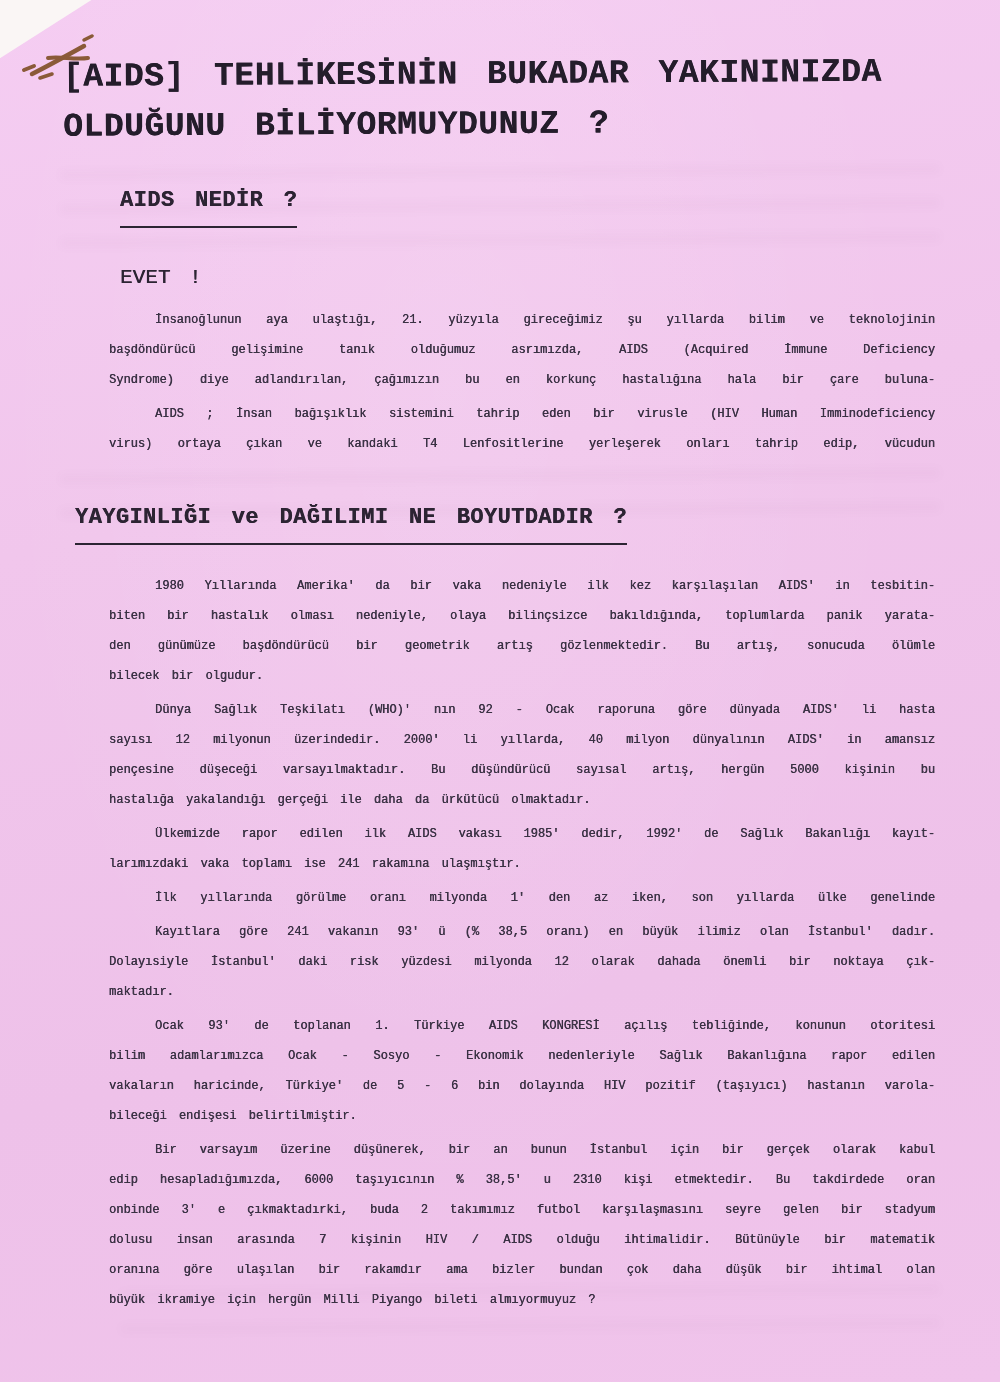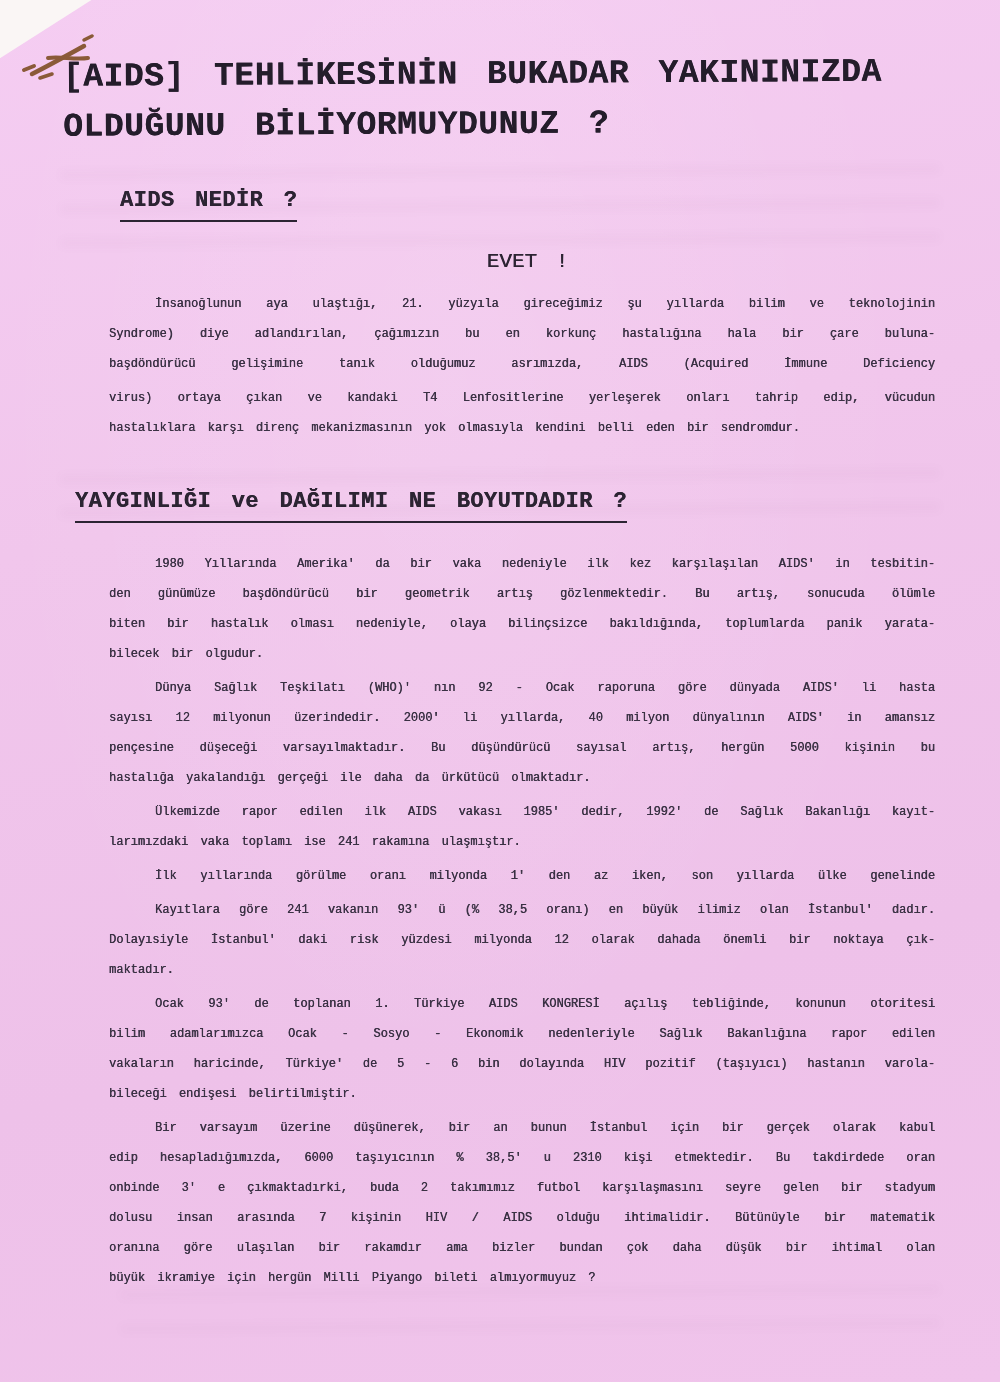--- a/index.html
+++ b/index.html
@@ -42,23 +42,23 @@
     text-shadow: 0.35px 0 0 currentColor; 
   }
   .title {
     margin: 0 0 0 -12px;
     font-size: 33px; font-weight: bold; line-height: 50px;
     letter-spacing: 0.5px; word-spacing: 9px;
     color: #241d2b;
     transform: rotate(-0.35deg);
   }
   .heading { margin: 0; font-size: 22px; font-weight: bold; color: #2c2433; letter-spacing: 0.4px; word-spacing: 7px; }
-  .heading .underline { display: inline-block; border-bottom: 2px solid currentColor; padding-bottom: 7px; }
+  .heading .underline { display: inline-block; border-bottom: 2px solid currentColor; padding-bottom: 13px; }
   .section-1 .heading { margin-left: 45px; margin-top: 38px; }
-  .subheading { margin: 28px 0 0 45px; font-size: 21px; color: #2c2433; word-spacing: 6px; text-align: center; }
+  .subheading { margin: 38px 0 0 45px; font-size: 21px; color: #2c2433; word-spacing: 6px; }
   .section-1 .paragraphs { margin-top: 16px; }
   .section-2 { margin-top: 46px; }
   .section-2 .paragraphs { margin-top: 26px; }
 
   .paragraph { margin: 0; }
   .paragraph + .paragraph { margin-top: 4px; }
   .para-line {
     font-size: 12px; line-height: 30px; word-spacing: 5px;
     text-align: justify; text-align-last: justify;
     white-space: normal;
@@ -93,39 +93,39 @@
     </h1>
 
     <section class="section-1">
       <h2 class="heading">
         <span class="underline">AIDS NEDİR ?</span>
       </h2>
       <div class="subheading">EVET !</div>
       <div class="paragraphs">
           <div class="paragraph">
             <div class="para-line first">İnsanoğlunun aya ulaştığı, 21. yüzyıla gireceğimiz şu yıllarda bilim ve teknolojinin</div>
+            <div class="para-line">başdöndürücü gelişimine tanık olduğumuz asrımızda, AIDS (Acquired İmmune Deficiency</div>
             <div class="para-line">Syndrome) diye adlandırılan, çağımızın bu en korkunç hastalığına hala bir çare buluna-</div>
-            <div class="para-line">başdöndürücü gelişimine tanık olduğumuz asrımızda, AIDS (Acquired İmmune Deficiency</div>
           </div>
           <div class="paragraph">
+            <div class="para-line first">AIDS ; İnsan bağışıklık sistemini tahrip eden bir virusle (HIV Human Imminodeficiency</div>
             <div class="para-line">virus) ortaya çıkan ve kandaki T4 Lenfositlerine yerleşerek onları tahrip edip, vücudun</div>
-            <div class="para-line last">hastalıklara karşı direnç mekanizmasının yok olmasıyla kendini belli eden bir sendromdur.</div>
           </div>
         </div>
     </section>
 
     <section class="section-2">
       <h2 class="heading">
         <span class="underline">YAYGINLIĞI ve DAĞILIMI NE BOYUTDADIR ?</span>
       </h2>
       <div class="paragraphs">
           <div class="paragraph">
             <div class="para-line first">1980 Yıllarında Amerika' da bir vaka nedeniyle ilk kez karşılaşılan AIDS' in tesbitin-</div>
+            <div class="para-line">biten bir hastalık olması nedeniyle, olaya bilinçsizce bakıldığında, toplumlarda panik yarata-</div>
             <div class="para-line">den günümüze başdöndürücü bir geometrik artış gözlenmektedir. Bu artış, sonucuda ölümle</div>
-            <div class="para-line">biten bir hastalık olması nedeniyle, olaya bilinçsizce bakıldığında, toplumlarda panik yarata-</div>
             <div class="para-line last">bilecek bir olgudur.</div>
           </div>
           <div class="paragraph">
             <div class="para-line first">Dünya Sağlık Teşkilatı (WHO)' nın 92 - Ocak raporuna göre dünyada AIDS' li hasta</div>
             <div class="para-line">sayısı 12 milyonun üzerindedir. 2000' li yıllarda, 40 milyon dünyalının AIDS' in amansız</div>
             <div class="para-line">pençesine düşeceği varsayılmaktadır. Bu düşündürücü sayısal artış, hergün 5000 kişinin bu</div>
             <div class="para-line last">hastalığa yakalandığı gerçeği ile daha da ürkütücü olmaktadır.</div>
           </div>
           <div class="paragraph">
             <div class="para-line first">Ülkemizde rapor edilen ilk AIDS vakası 1985' dedir, 1992' de Sağlık Bakanlığı kayıt-</div>

